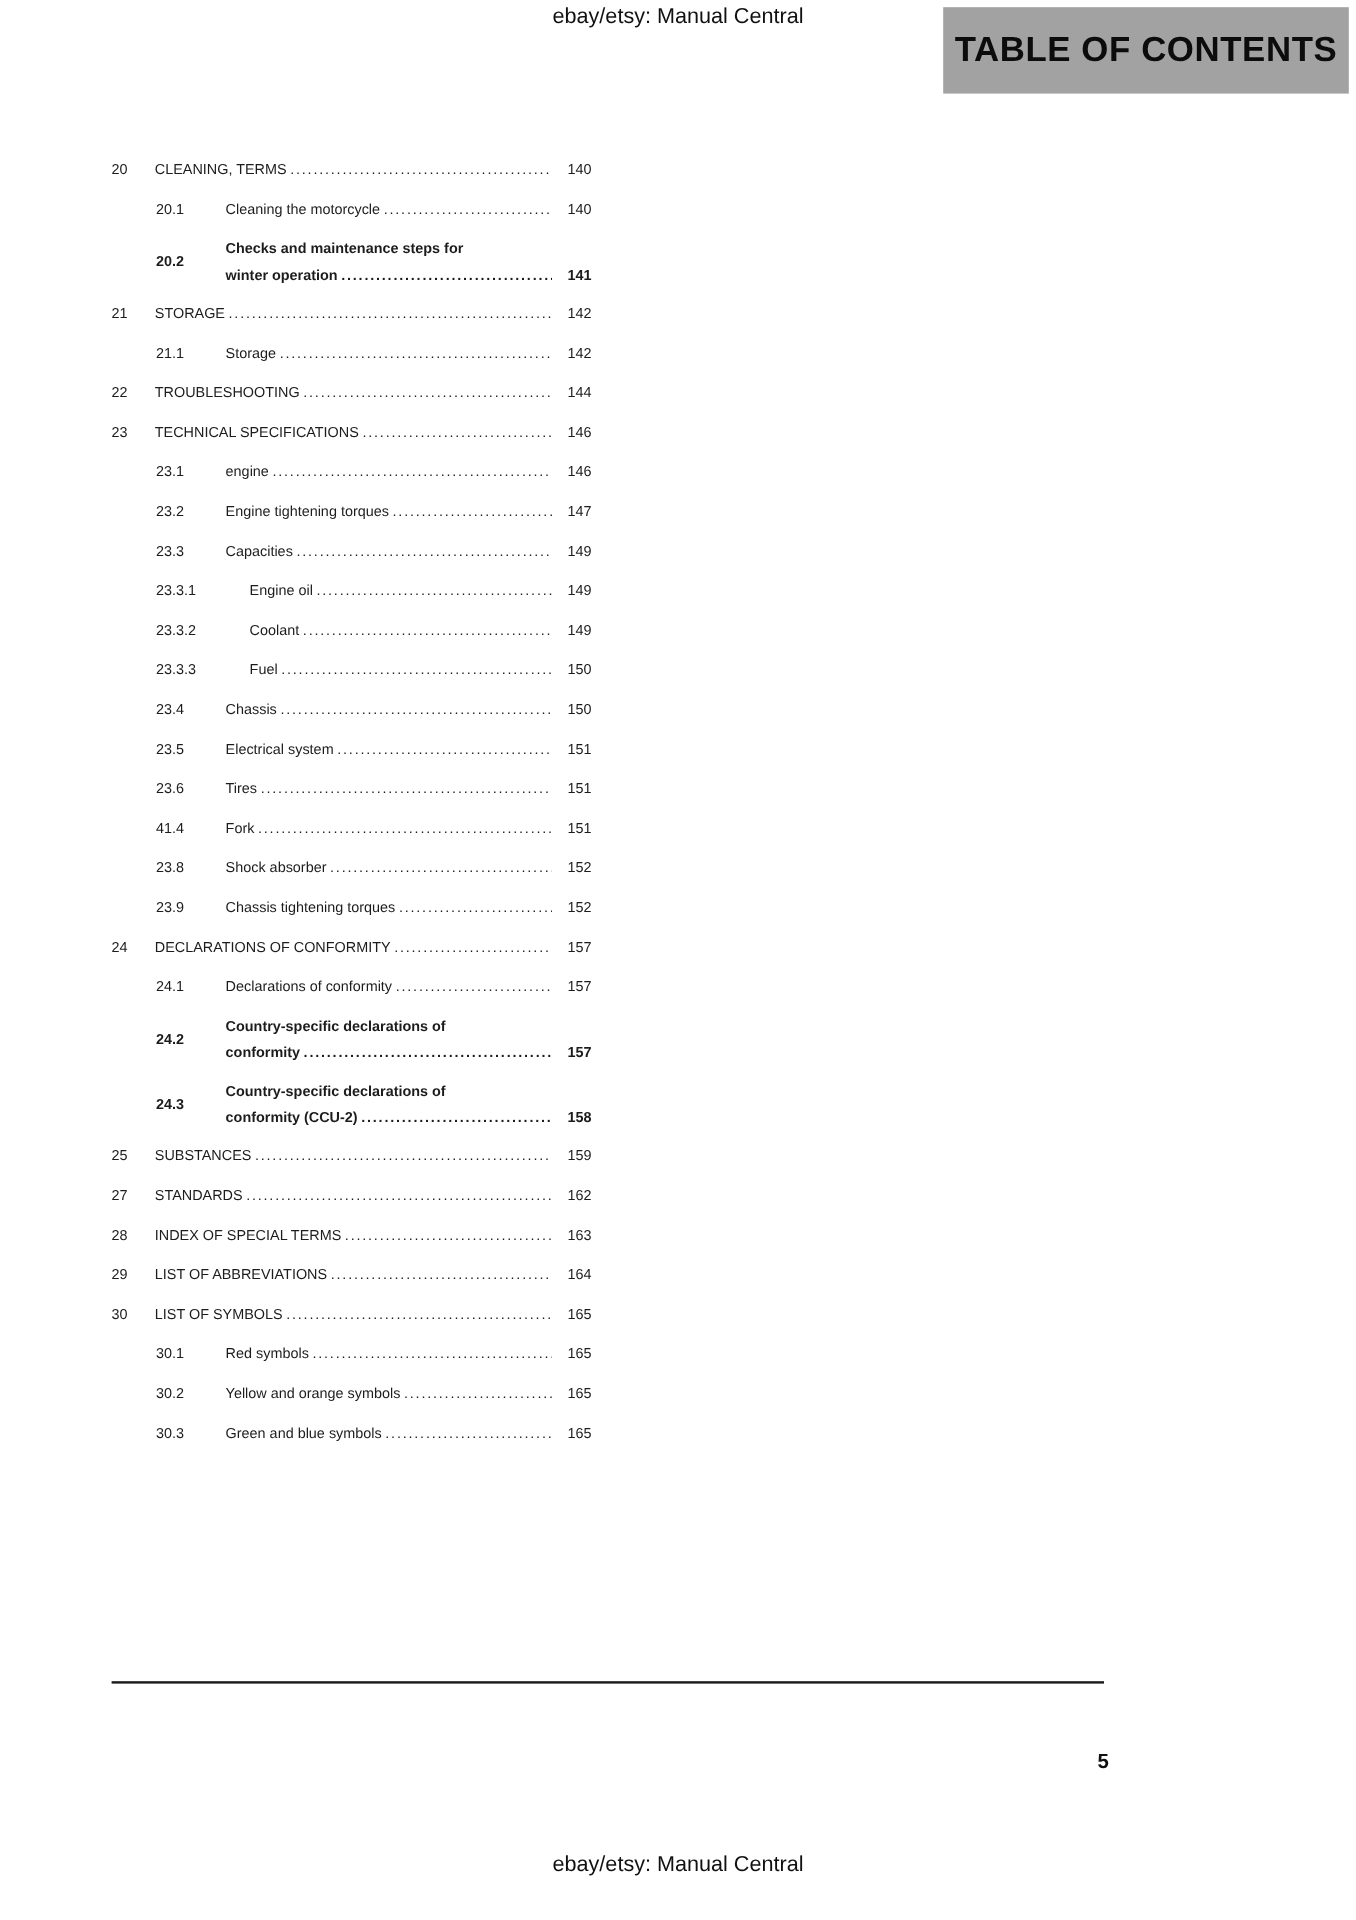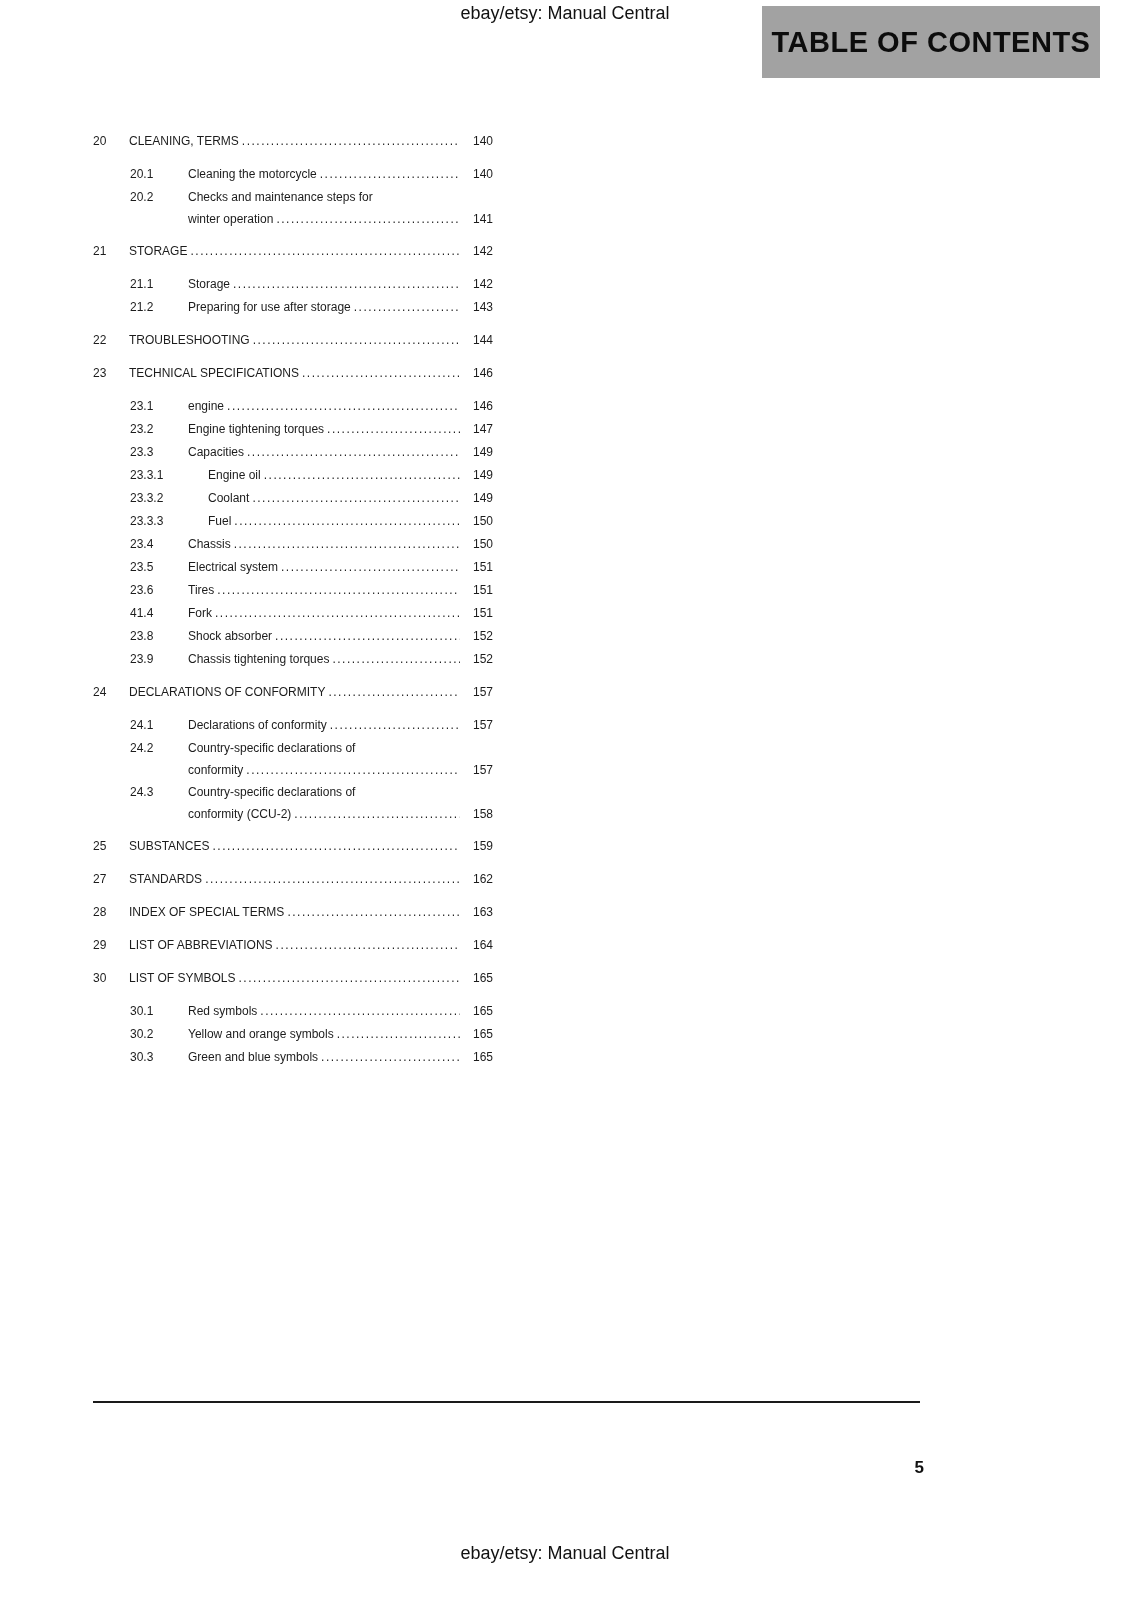--- a/index.html
+++ b/index.html
@@ -23,21 +23,21 @@
     left: 0;
     width: 100%;
     text-align: center;
     font-size: 18px;
     line-height: 26px;
     color: #111111;
   }
   .heading-box {
     position: absolute;
     top: 6px;
-    right: 30px;
+    right: 6px;
     width: 338px;
     height: 72px;
     background: #a2a2a2;
     display: flex;
     align-items: center;
     justify-content: center;
   }
   .heading-box .heading-text {
     font-size: 29px;
     font-weight: bold;
@@ -50,20 +50,21 @@
     position: absolute;
     left: 93px;
     top: 120px;
     width: 400px;
     font-size: 12px;
   }
   .row {
     display: flex;
     align-items: baseline;
     line-height: 23px;
+    margin-top: 10px;
   }
   .row.l0 {
     margin: 10px 0;
   }
   .num {
     flex: none;
     white-space: nowrap;
   }
   .l0 > .num { width: 36px; }
   .l1 > .num { margin-left: 37px; width: 58px; }
@@ -83,21 +84,21 @@
     content: "................................................................................................";
     letter-spacing: 1.5px;
   }
   .page {
     flex: none;
     width: 30px;
     text-align: right;
     white-space: nowrap;
   }
   
-  .row.wrap { align-items: flex-start; }
+  .row.wrap { align-items: center; font-weight: bold; }
   .tcol {
     flex: 1 1 auto;
     min-width: 0;
   }
   .tcol .tline {
     line-height: 22px;
     white-space: nowrap;
   }
   .tcol .innerrow {
     display: flex;
@@ -169,26 +170,20 @@
       <span class="title">STORAGE</span>
       <span class="leader"></span>
       <span class="page">142</span>
     </div>
     <div class="row l1">
       <span class="num">21.1</span>
       <span class="title">Storage</span>
       <span class="leader"></span>
       <span class="page">142</span>
     </div>
-    <div class="row l1">
-      <span class="num">21.2</span>
-      <span class="title">Preparing for use after storage</span>
-      <span class="leader"></span>
-      <span class="page">143</span>
-    </div>
     <div class="row l0">
       <span class="num">22</span>
       <span class="title">TROUBLESHOOTING</span>
       <span class="leader"></span>
       <span class="page">144</span>
     </div>
     <div class="row l0">
       <span class="num">23</span>
       <span class="title">TECHNICAL SPECIFICATIONS</span>
       <span class="leader"></span>

